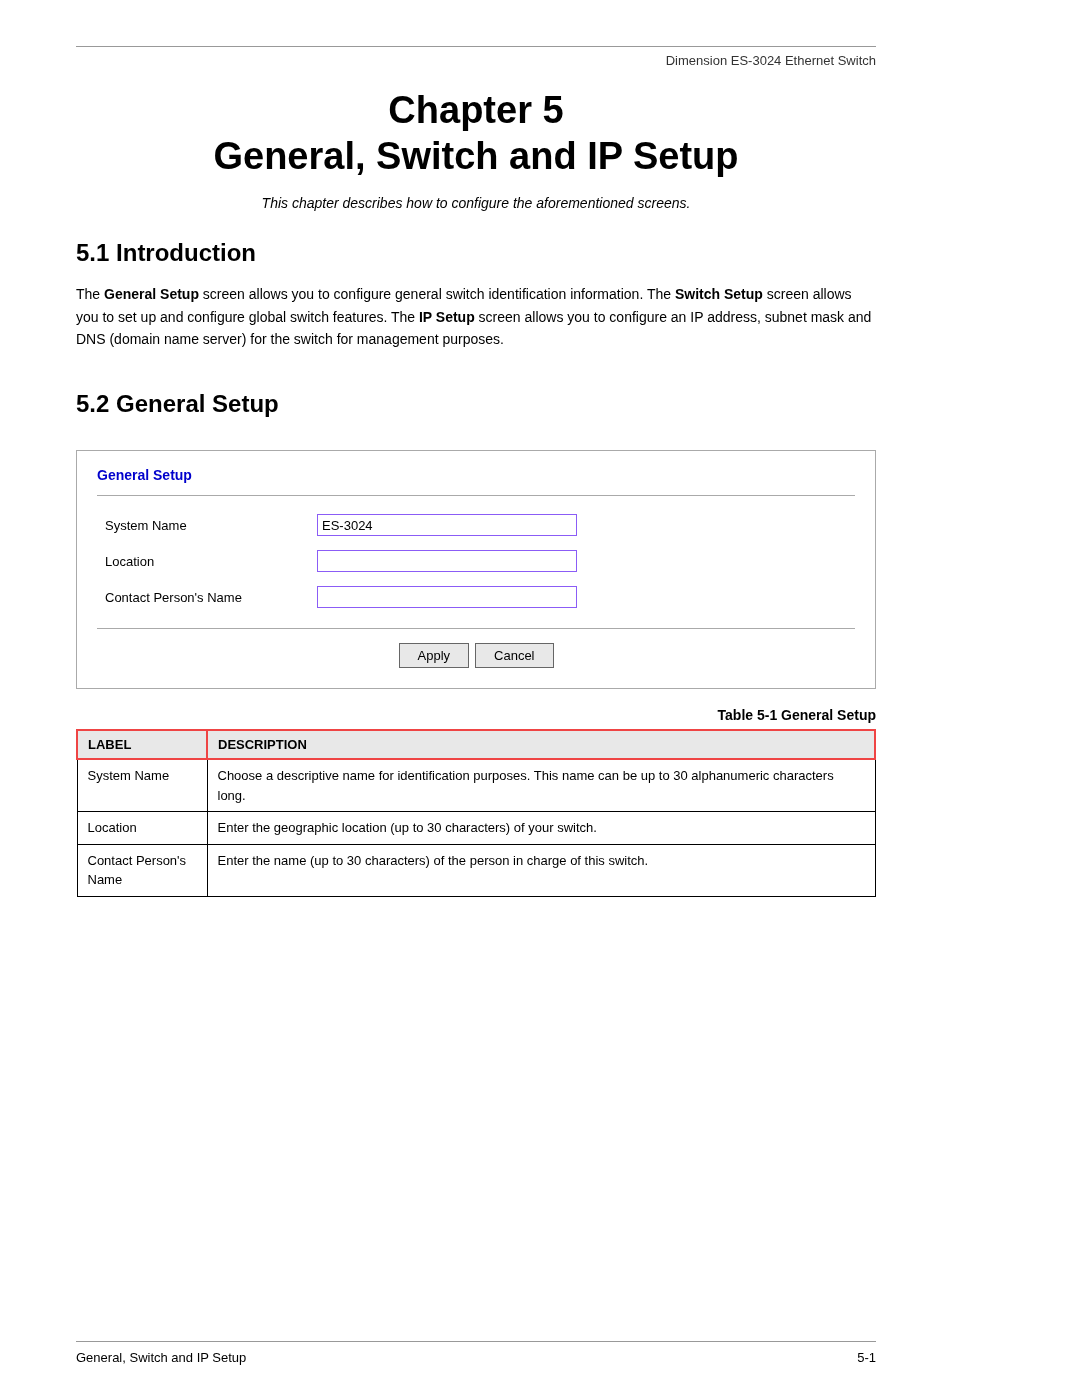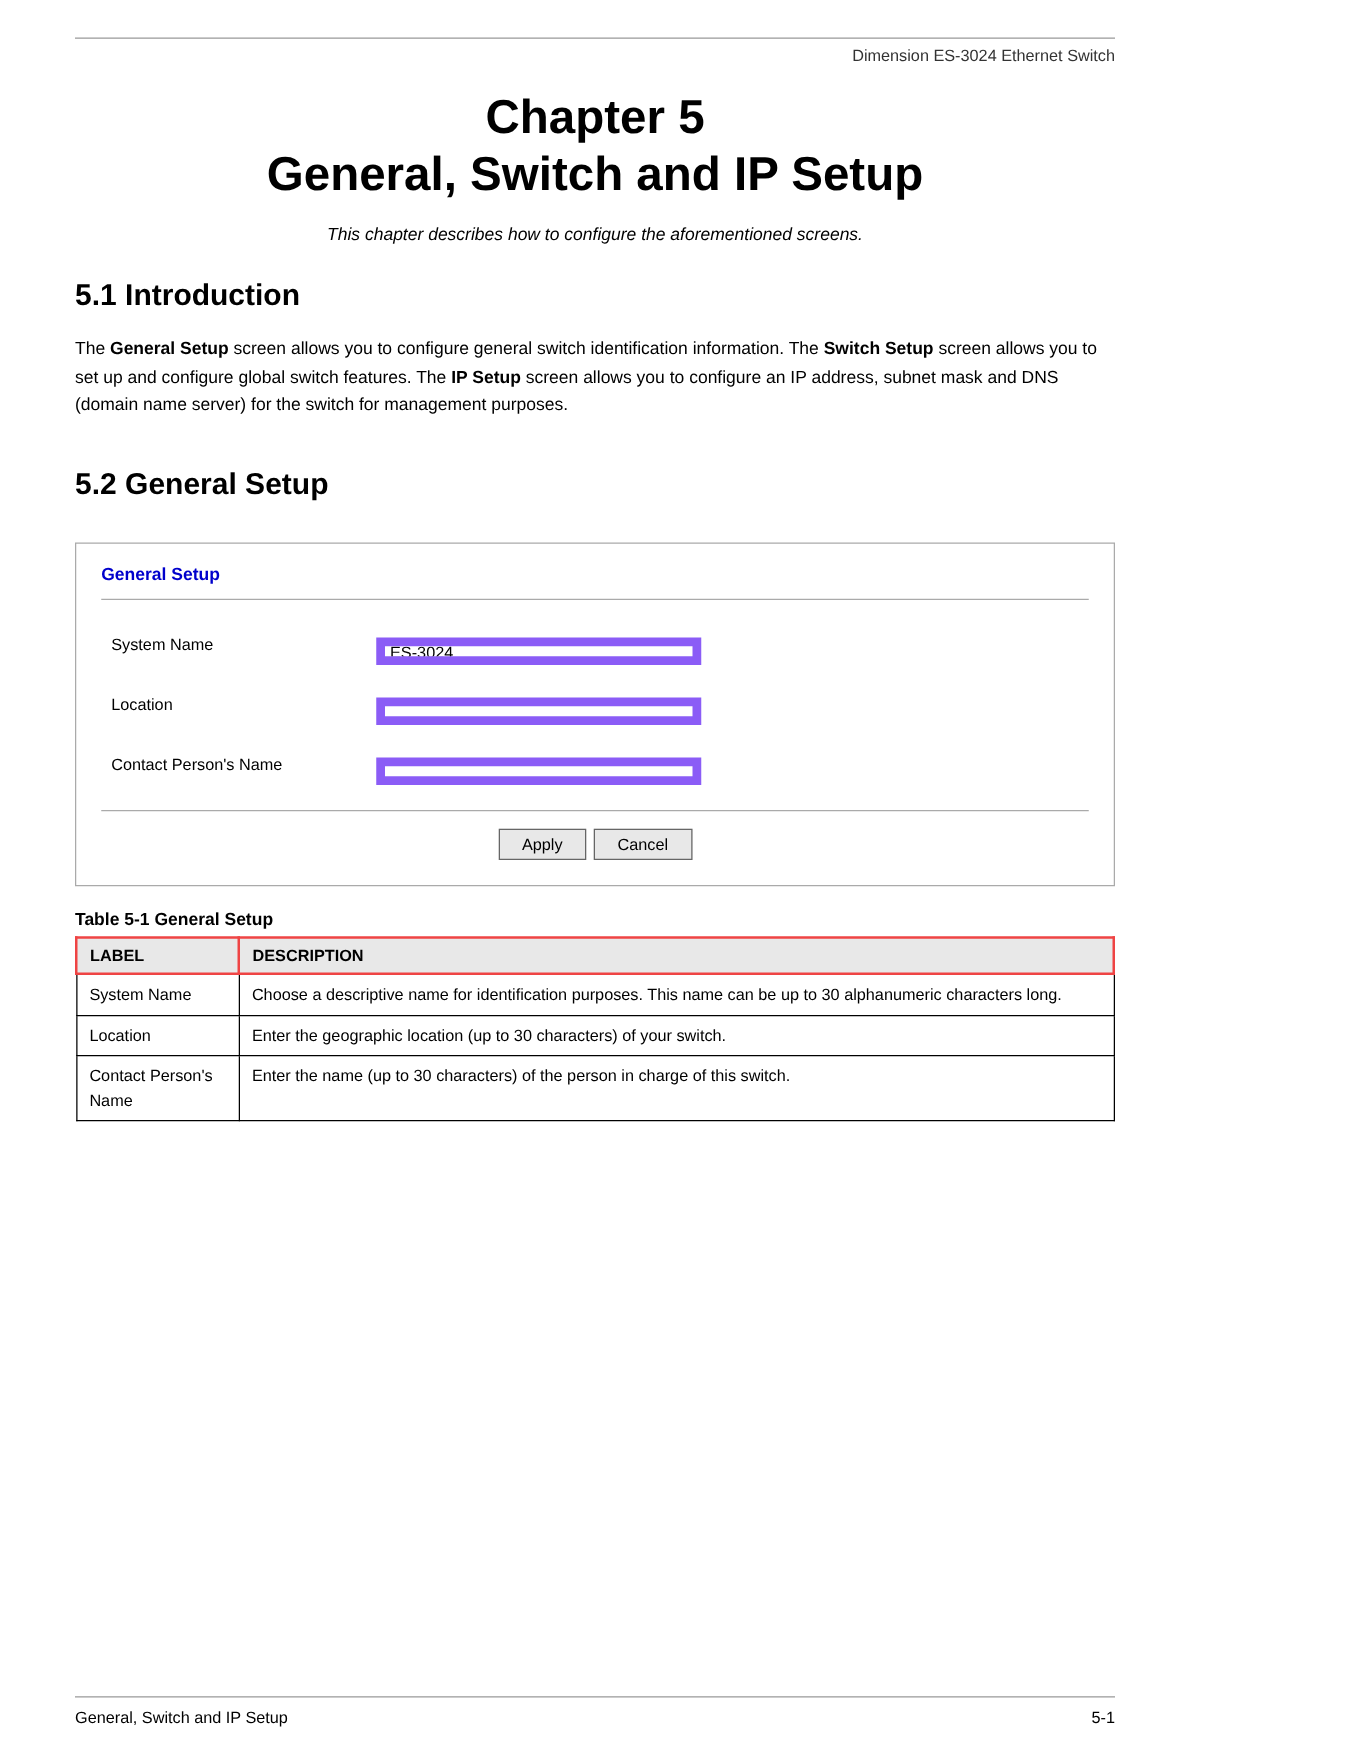--- a/index.html
+++ b/index.html
@@ -9,21 +9,21 @@
       color: #000;
       background: #fff;
       width: 1080px;
       min-height: 1397px;
       position: relative;
     }
 
     .page-wrapper {
       width: 952px;
       min-height: 1397px;
-      padding: 0;
+      padding: 16px;
       position: relative;
       display: flex;
       flex-direction: column;
     }
 
     
     .top-rule {
       border-top: 1px solid #999;
       margin: 30px 60px 0 60px;
     }
@@ -107,27 +107,26 @@
 
     .form-label {
       font-size: 13px;
       width: 220px;
       min-width: 220px;
       padding-left: 8px;
       color: #000;
     }
 
     .form-input {
-      border: 7px solid #8b5cf6;
+      border: 1px solid #8b5cf6;
       height: 22px;
       width: 260px;
       font-size: 13px;
       padding: 2px 4px;
       background: #fff;
-      margin-top: 12px;
     }
 
     .form-input.active {
       background: #fff;
     }
 
     .screen-bottom-rule {
       border-top: 1px solid #aaa;
       margin: 16px 0 14px 0;
     }
@@ -150,21 +149,21 @@
     
     .figure-caption {
       text-align: center;
       font-size: 14px;
       font-weight: bold;
       margin: 10px 60px 4px 60px;
     }
 
     
     .table-caption {
-      text-align: left;
+      text-align: right;
       font-size: 14px;
       font-weight: bold;
       margin: 10px 60px 6px 60px;
     }
 
     
     .data-table {
       margin: 0 60px;
       border-collapse: collapse;
       width: calc(100% - 120px);

